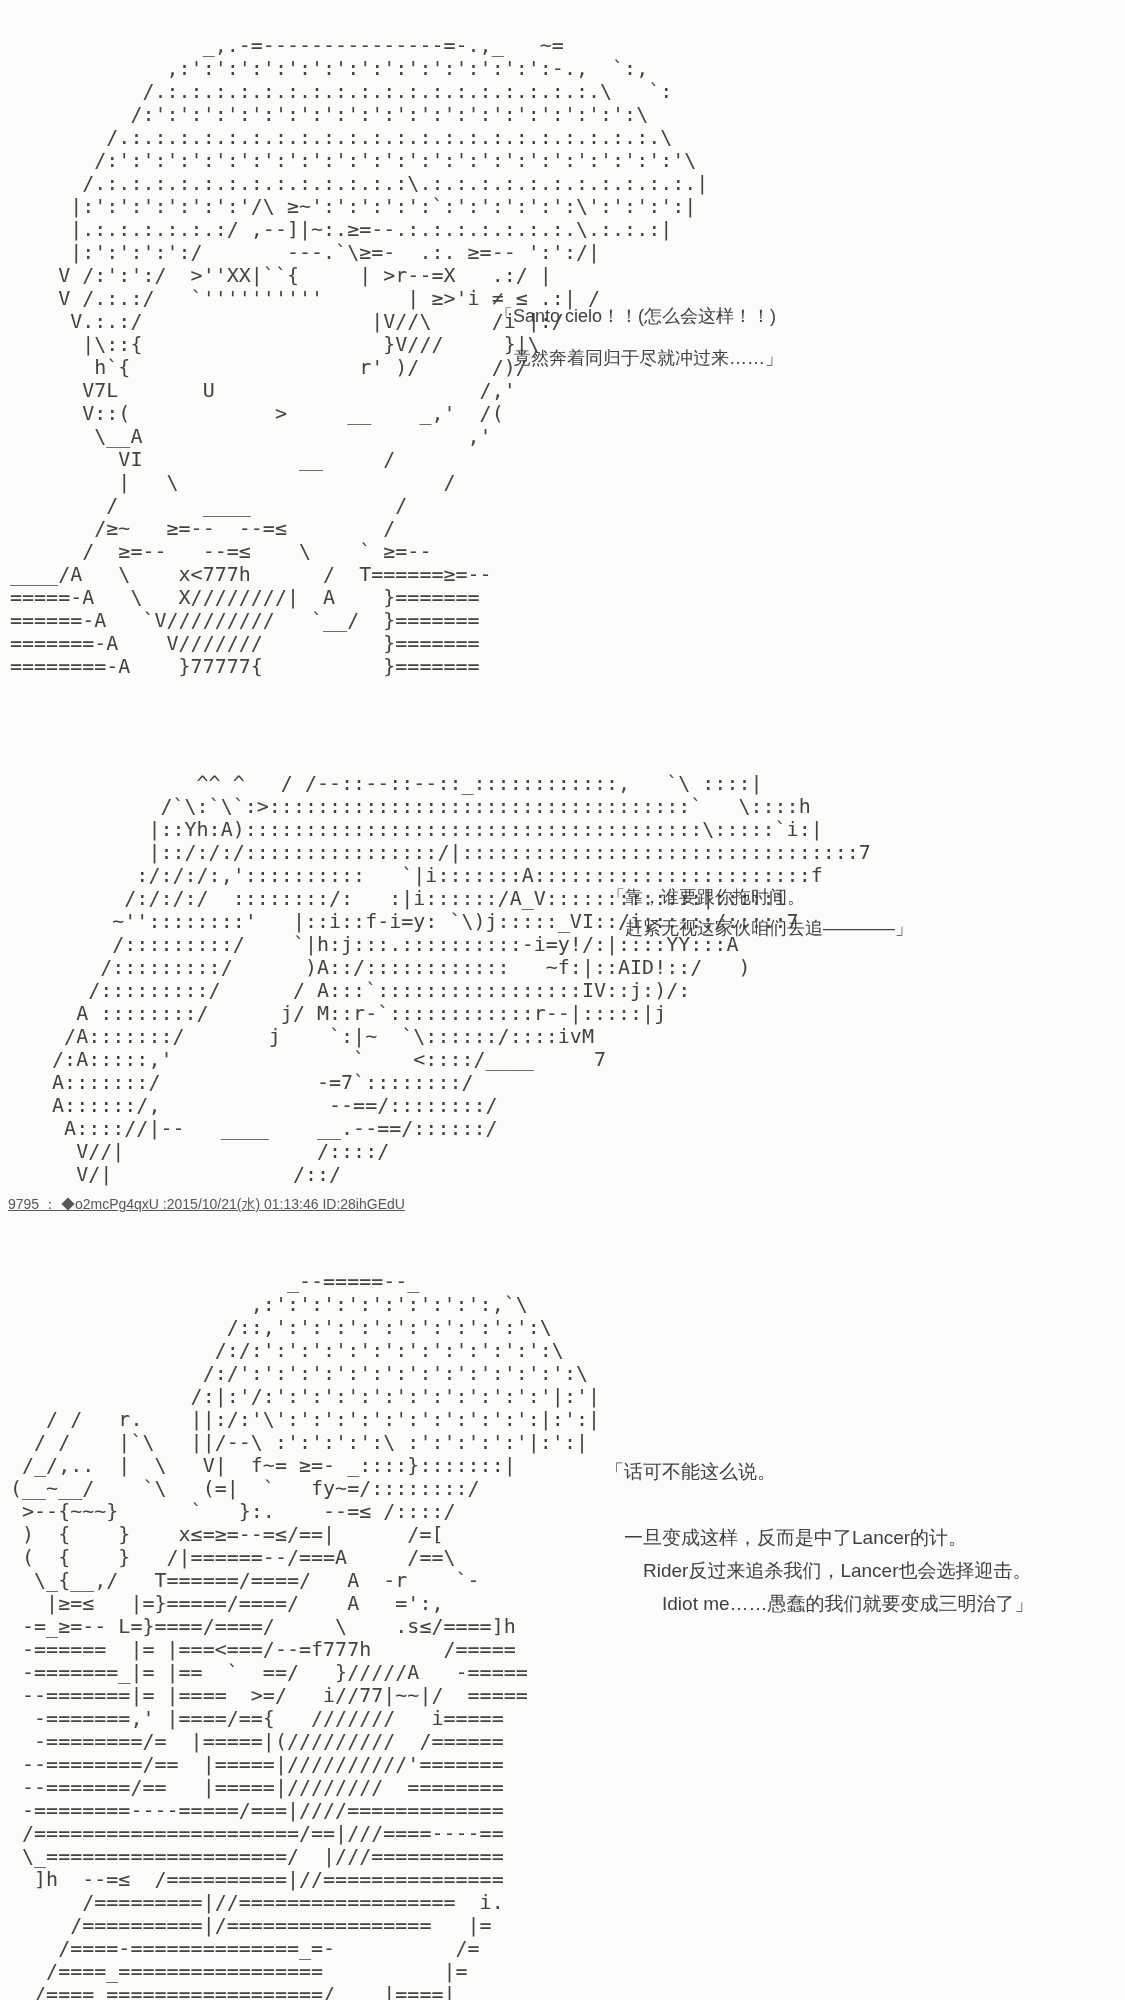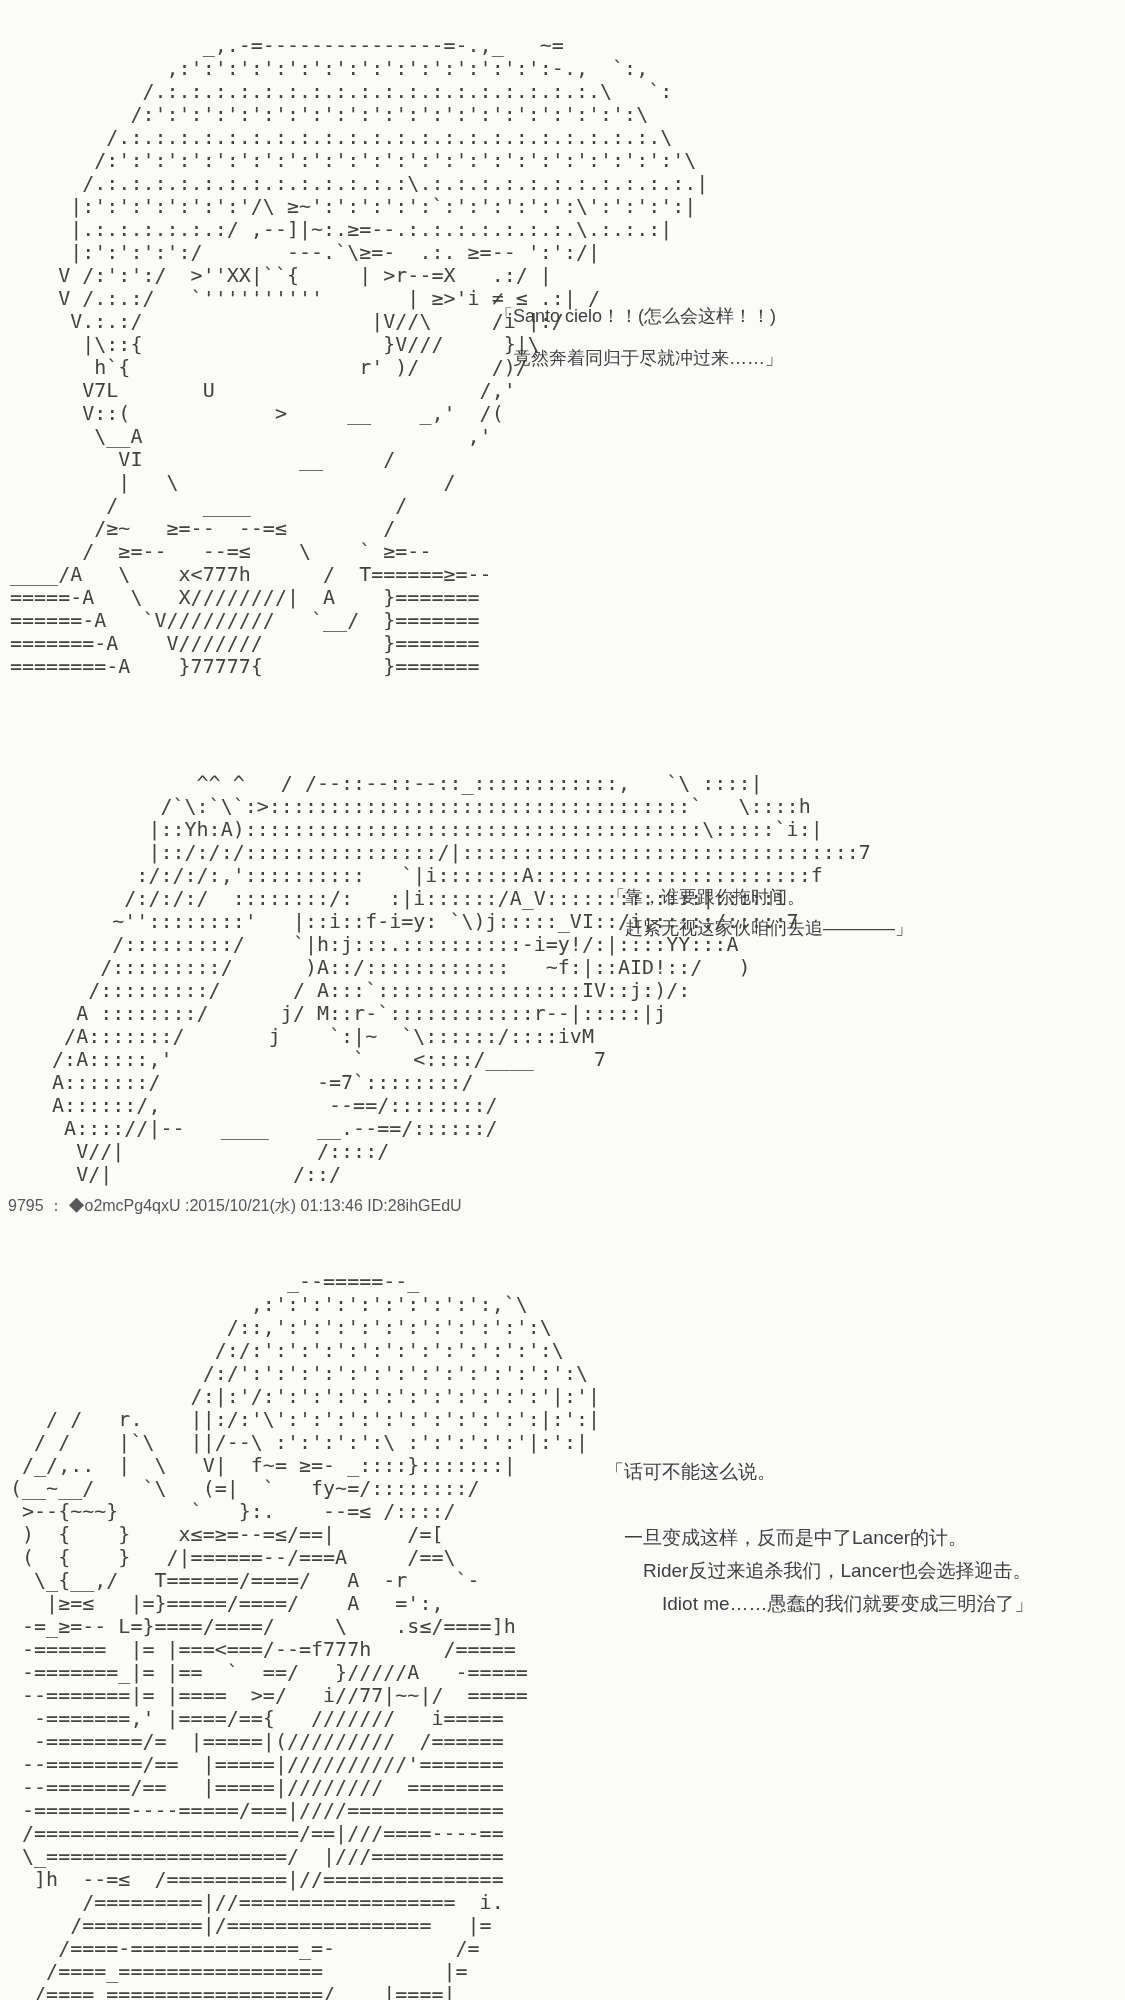--- a/index.html
+++ b/index.html
@@ -24,24 +24,25 @@
   }
   .dialogue {
     white-space: pre;
     font-family: "Liberation Sans", sans-serif;
     color: #404040;
   }
   .dialogue.d1 { font-size: 18px; line-height: 21px; }
   .dialogue.d2 { font-size: 18px; line-height: 31px; }
   .dialogue.d3 { font-size: 19px; line-height: 33px; }
   .post-header {
-    font-size: 16px;
+    font-size: 14px;
     color: #585858;
     white-space: pre;
     font-family: "Liberation Sans", sans-serif;
+    text-decoration: underline;
   }
 </style>
 </head>
 <body>
 
 <pre class="aa abs" style="left:6px; top:30px;">                _,.-=---------------=-.,_   ~=
              ,:':':':':':':':':':':':':':':':-.,  `:,
            /.:.:.:.:.:.:.:.:.:.:.:.:.:.:.:.:.:.:.\   `:
           /:':':':':':':':':':':':':':':':':':':':':\
         /.:.:.:.:.:.:.:.:.:.:.:.:.:.:.:.:.:.:.:.:.:.:.\

